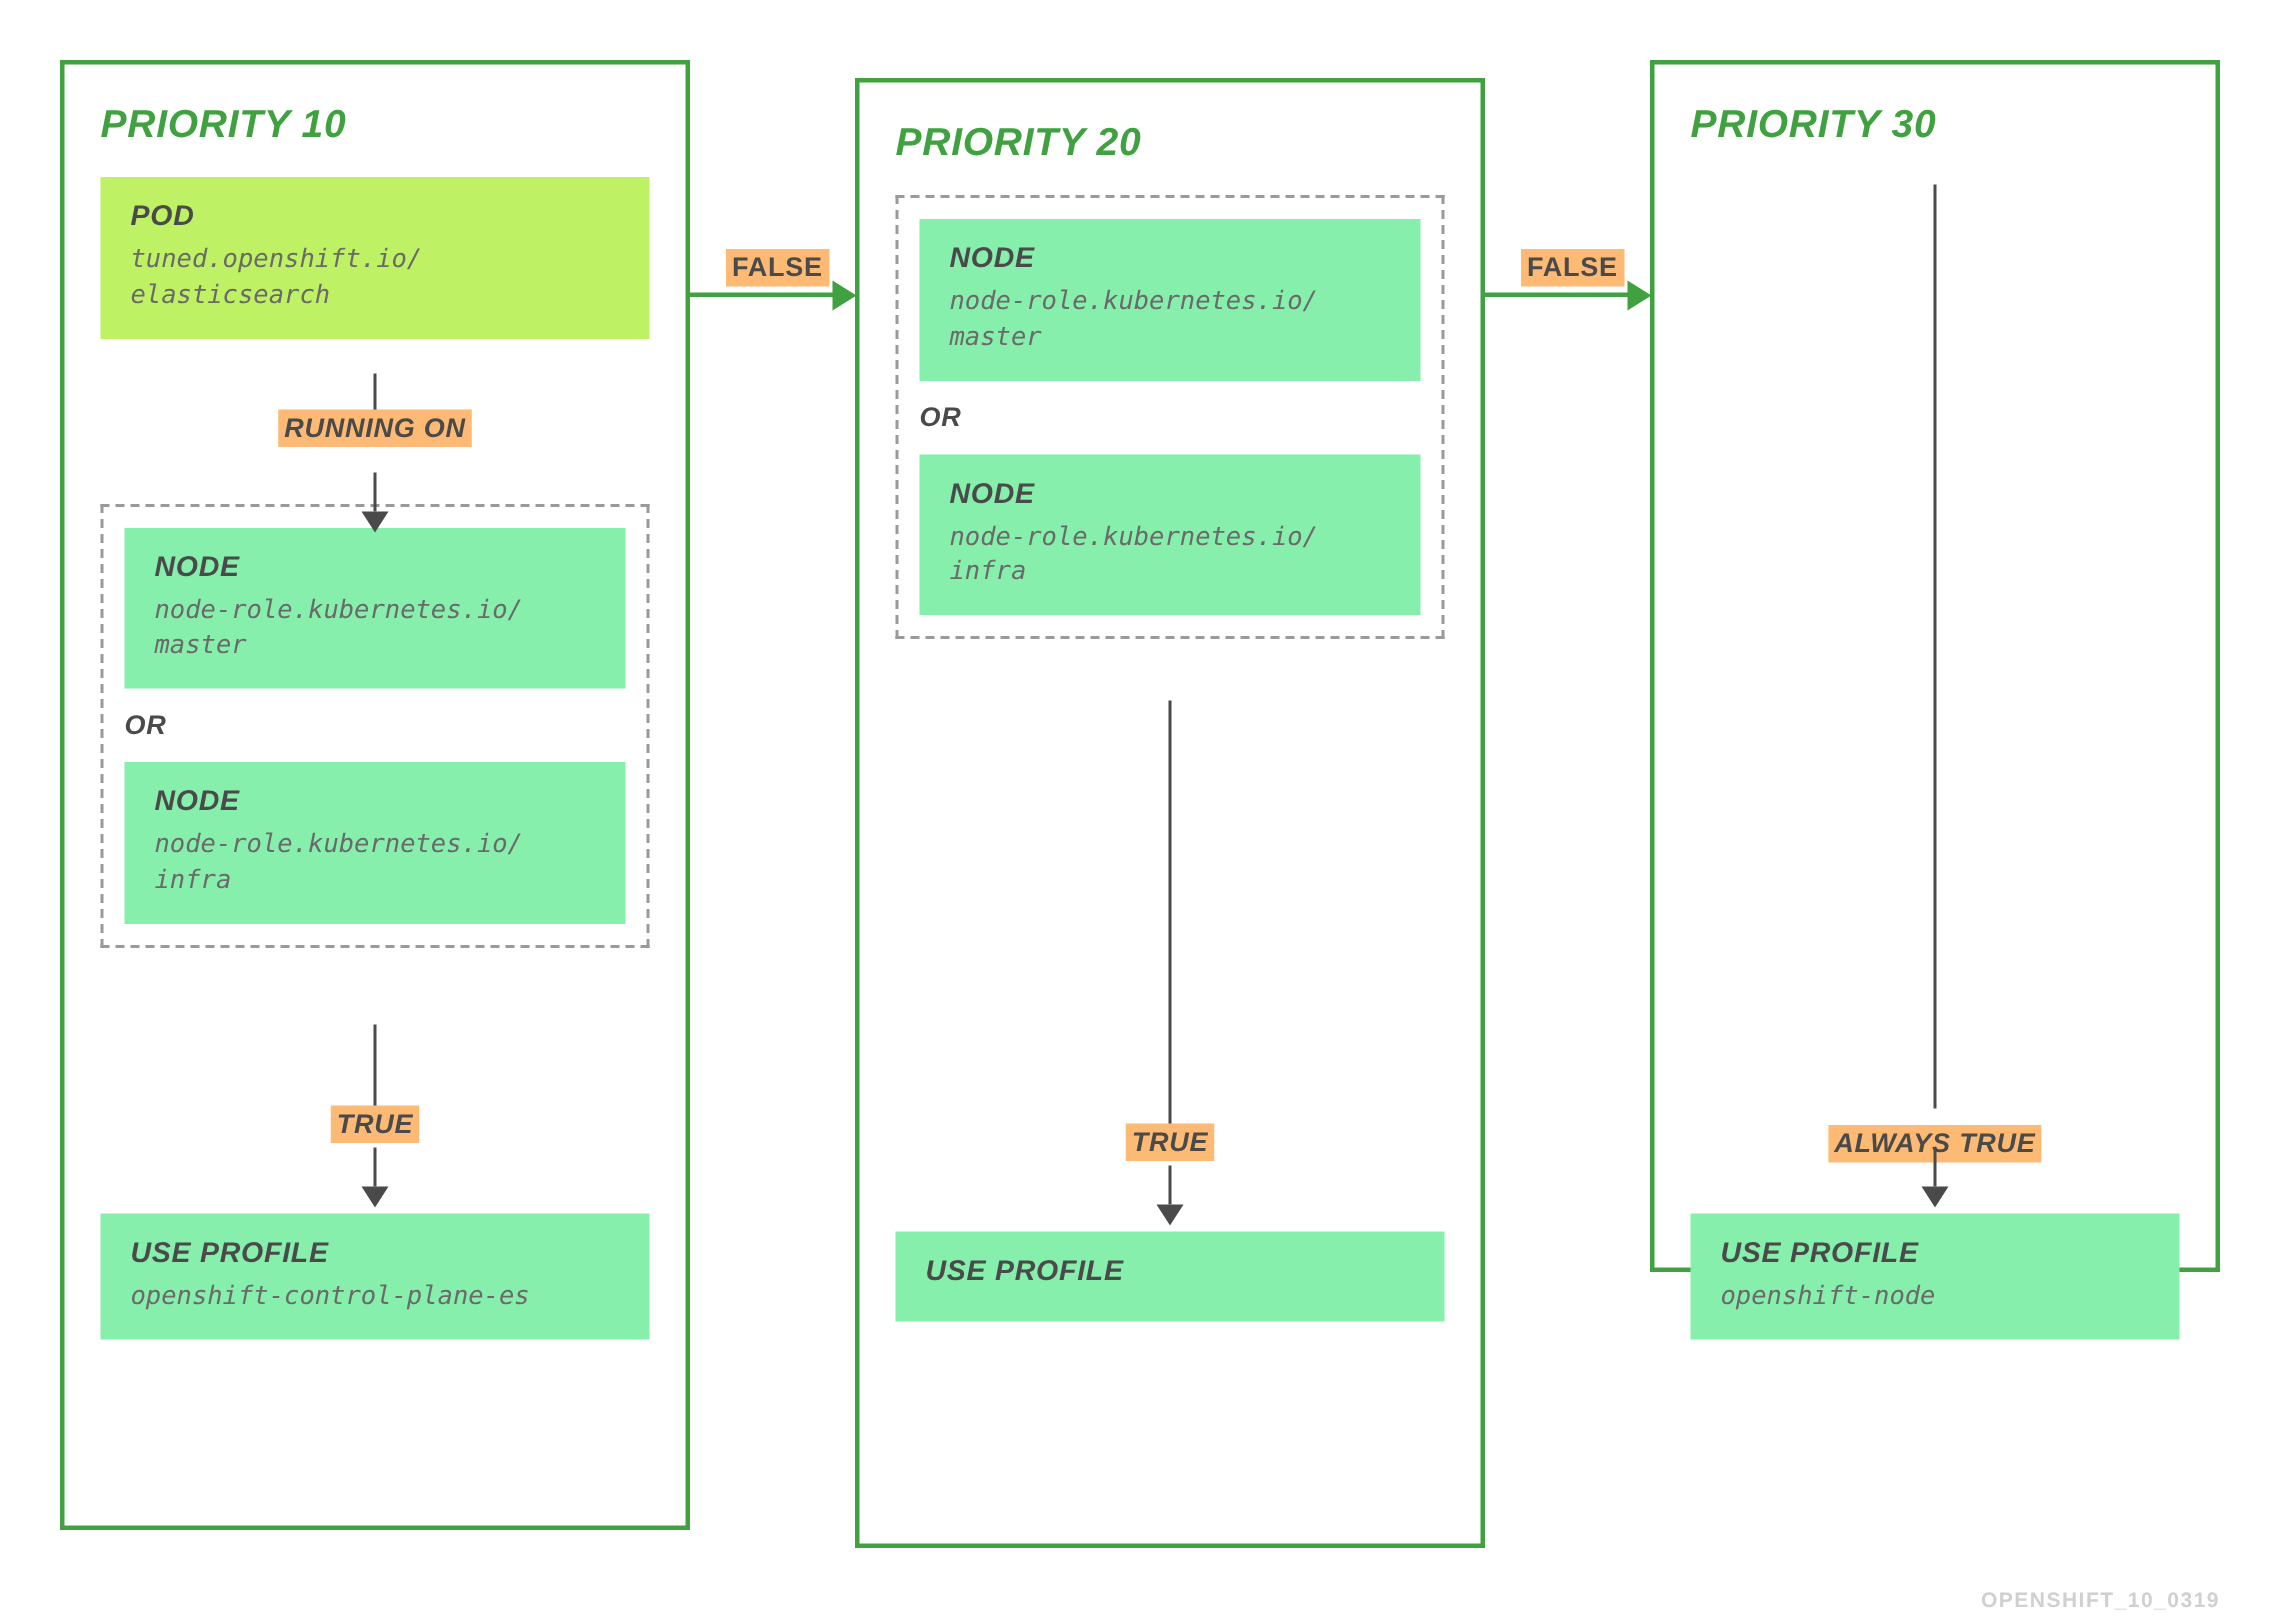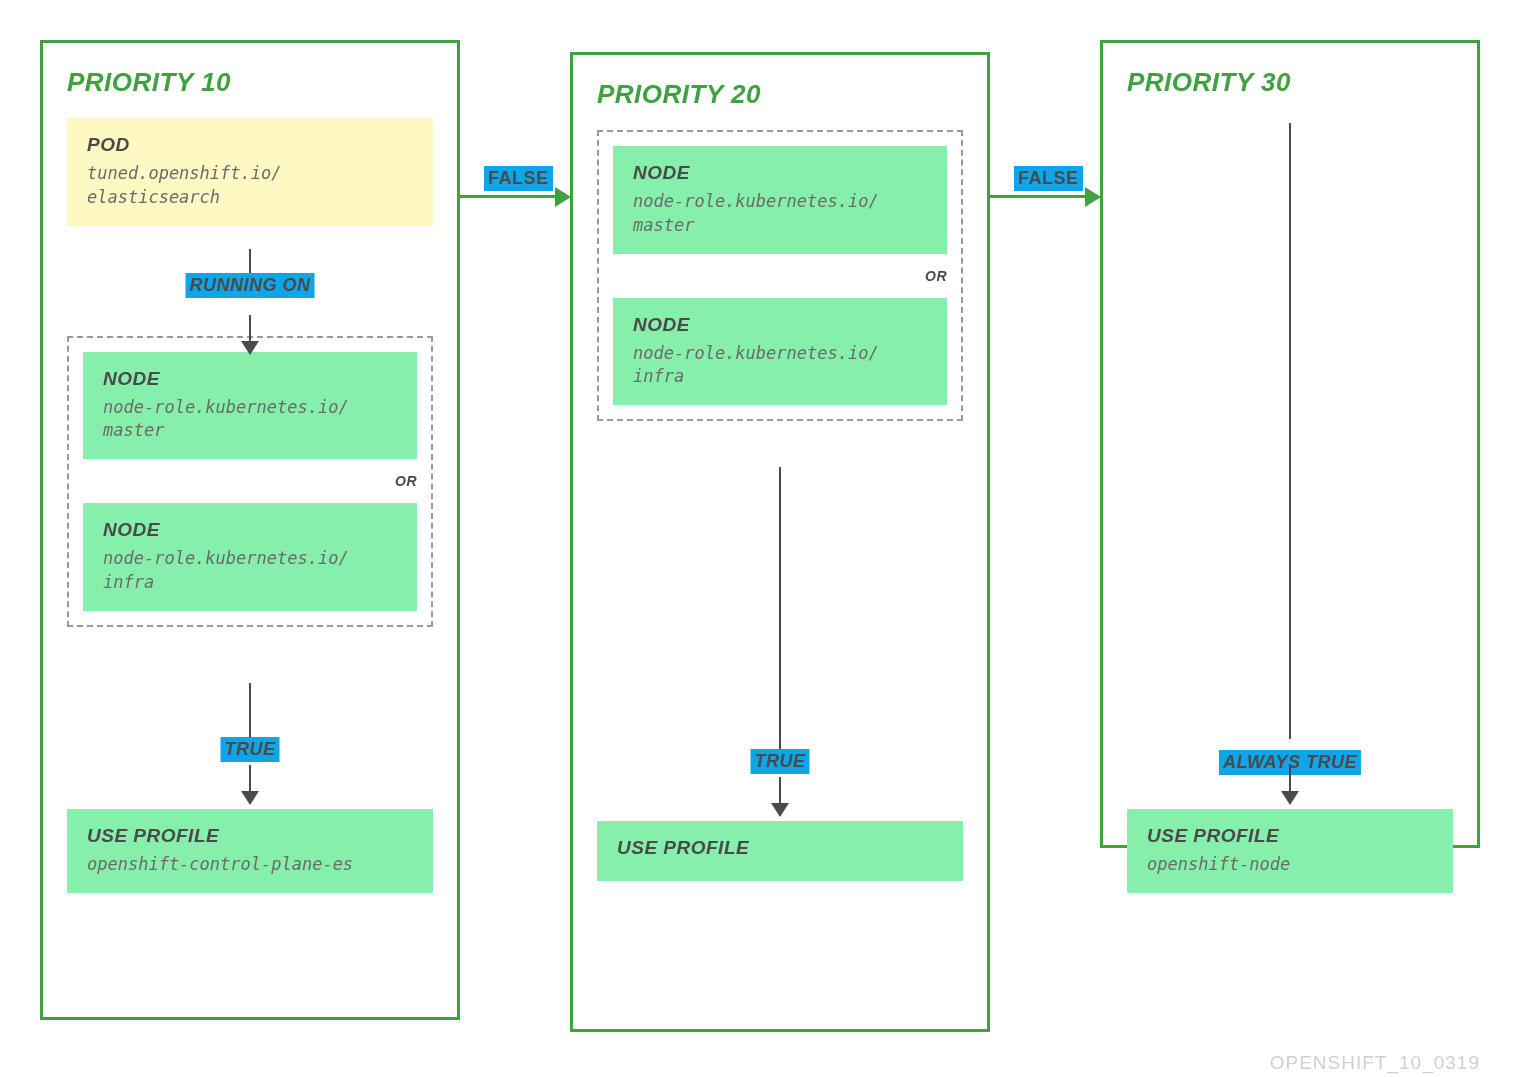--- a/index.html
+++ b/index.html
@@ -27,21 +27,21 @@
     font-weight: 700;
     color: #3fa13f;
     margin: 0 0 20px 0;
     letter-spacing: 0.5px;
   }
   .block {
     padding: 16px 20px;
     margin: 0;
   }
   .block-pod {
-    background: #fef9c3;
+    background: #bef264;
   }
   .block-grey {
     background: #86efac;
   }
   .block-title {
     font-size: 19px;
     font-weight: 700;
     color: #4a4a4a;
     margin: 0 0 6px 0;
     letter-spacing: 0.5px;
@@ -50,34 +50,34 @@
     font-family: "Menlo", "Consolas", monospace;
     font-size: 17px;
     color: #6a6a6a;
     line-height: 1.4;
   }
   .dashed-group {
     border: 2px dashed #9a9a9a;
     padding: 14px;
   }
   .or-label {
-    text-align: right;
-    font-size: 14px;
+    text-align: left;
+    font-size: 18px;
     font-weight: 700;
     color: #4a4a4a;
     padding: 14px 0;
     letter-spacing: 0.5px;
   }
   .edge-label {
     position: absolute;
     font-size: 18px;
     font-weight: 700;
     color: #4a4a4a;
     letter-spacing: 0.5px;
-    background: #0ea5e9;
+    background: #fdba74;
     padding: 2px 4px;
     white-space: nowrap;
   }
   .vline {
     position: absolute;
     width: 2px;
     background: #4a4a4a;
   }
   .arrow-down {
     position: absolute;
@@ -95,22 +95,22 @@
     position: absolute;
     width: 0; height: 0;
     border-top: 10px solid transparent;
     border-bottom: 10px solid transparent;
     border-left: 16px solid #3fa13f;
   }
   .footer-label {
     position: absolute;
     right: 0;
     bottom: -34px;
-    font-size: 19px;
-    font-weight: 400;
+    font-size: 14px;
+    font-weight: 700;
     color: #d0d0d0;
     letter-spacing: 1px;
   }
 </style>
 </head>
 <body>
 
 <div class="diagram">
 
   <div class="priority-box" style="left:0; top:0; width:420px; height:980px;">

